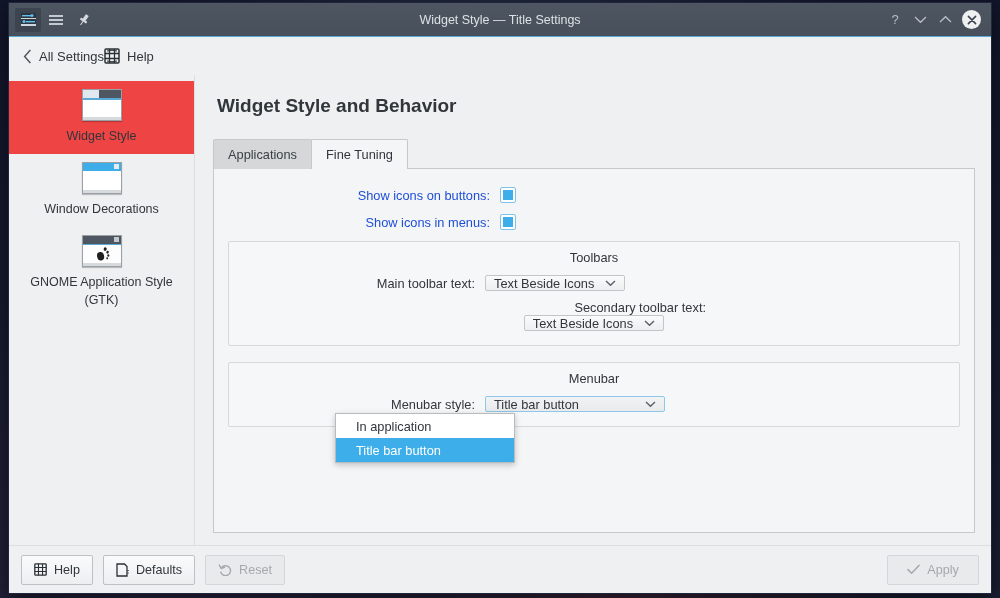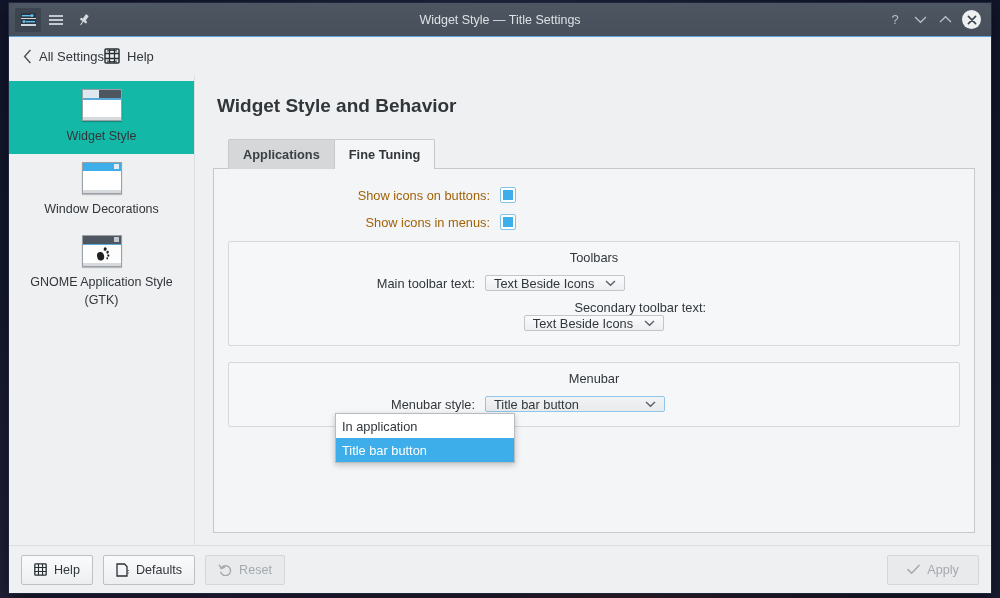--- a/index.html
+++ b/index.html
@@ -75,21 +75,21 @@
     width: 186px; flex: 0 0 186px;
     background: #eff0f1;
     border-right: 1px solid #dcdedf;
     padding-top: 6px;
   }
   .side-item {
     padding: 8px 12px 9px;
     display: flex; flex-direction: column; align-items: center; gap: 6px;
     text-align: center;
   }
-  .side-item.selected { background: #14b8a6; }
+  .side-item.selected { background: #ef4444; }
   .side-label { font-size: 12.5px; color: #31363b; line-height: 1.45; }
   
   .winicon {
     width: 40px; height: 32px;
     background: #fdfdfd;
     border: 1px solid #9aa0a6;
     box-shadow: 0 1px 1px rgba(0,0,0,.22);
     display: flex; flex-direction: column;
     position: relative; overflow: hidden;
   }
@@ -102,21 +102,21 @@
   .wi-bar.dark .dot { position: absolute; right: 2px; top: 1px; width: 5px; height: 5px; background: #c3c8cc; }
   .wi-under { height: 2px; background: #5aa8d8; }
   .wi-body { flex: 1; background: #ffffff; }
   .wi-foot { height: 3px; background: #d6dadd; }
   .gnome-foot { flex:1; display:flex; align-items:center; justify-content:center;
                 font-size: 17px; color: #2b2b2b; line-height: 1; }
   
   .content { flex: 1; min-width: 0; padding: 16px 16px 12px 18px; display: flex; flex-direction: column; }
   .page-title { font-size: 19px; color: #31363b; font-weight: bold; margin: 4px 0 22px 4px; }
   
-  .tabbar { display: flex; align-items: flex-end; margin-left: 15px; position: relative; z-index: 2; font-weight: bold; }
+  .tabbar { display: flex; align-items: flex-end; margin-left: 0; position: relative; z-index: 2; }
   .tab {
     padding: 7px 14px 7px;
     font-size: 12.8px; color: #31363b;
     border: 1px solid #c6c8ca;
     border-bottom: none;
     border-radius: 2px 2px 0 0;
     margin-right: -1px;
   }
   .tab.inactive { background: #d5d7d9; color: #3a4045; }
   .tab.active { background: #f4f5f6; border-color: #c6c8ca; position: relative; }
@@ -125,21 +125,21 @@
     flex: 1;
     background: #f4f5f6;
     border: 1px solid #c6c8ca;
     margin-top: -1px;
     padding: 18px 14px 14px;
     position: relative;
     min-height: 0;
   }
   
   .chk-row { display: flex; align-items: center; justify-content: flex-start; margin-bottom: 11px; }
-  .chk-label { font-size: 12.8px; color: #a16207; text-align: right; width: 272px; padding-right: 10px; }
+  .chk-label { font-size: 12.8px; color: #1d4ed8; text-align: right; width: 272px; padding-right: 10px; }
   .checkbox {
     width: 16px; height: 16px;
     border: 1px solid #7fc3ea;
     background: #ffffff;
     border-radius: 2px;
     display: flex; align-items: center; justify-content: center;
   }
   .checkbox .fill { width: 10px; height: 10px; background: #3daee9; }
   
   .group {
@@ -176,21 +176,21 @@
   
   .dropdown {
     position: absolute;
     left: 106px; top: 50px;
     width: 180px;
     background: #ffffff;
     border: 1px solid #b9bcbf;
     box-shadow: 0 2px 6px rgba(0,0,0,.22);
     z-index: 40;
   }
-  .dd-item { padding: 5px 6px; font-size: 12.8px; color: #31363b; height: 24px; display: flex; align-items: center; }
+  .dd-item { padding: 5px 20px; font-size: 12.8px; color: #31363b; height: 24px; display: flex; align-items: center; }
   .dd-item.selected { background: #3daee9; color: #ffffff; }
   
   .footer {
     flex: 0 0 48px; height: 48px;
     background: #eff0f1;
     border-top: 1px solid #dcdedf;
     display: flex; align-items: center;
     padding: 0 12px;
     gap: 10px;
   }

